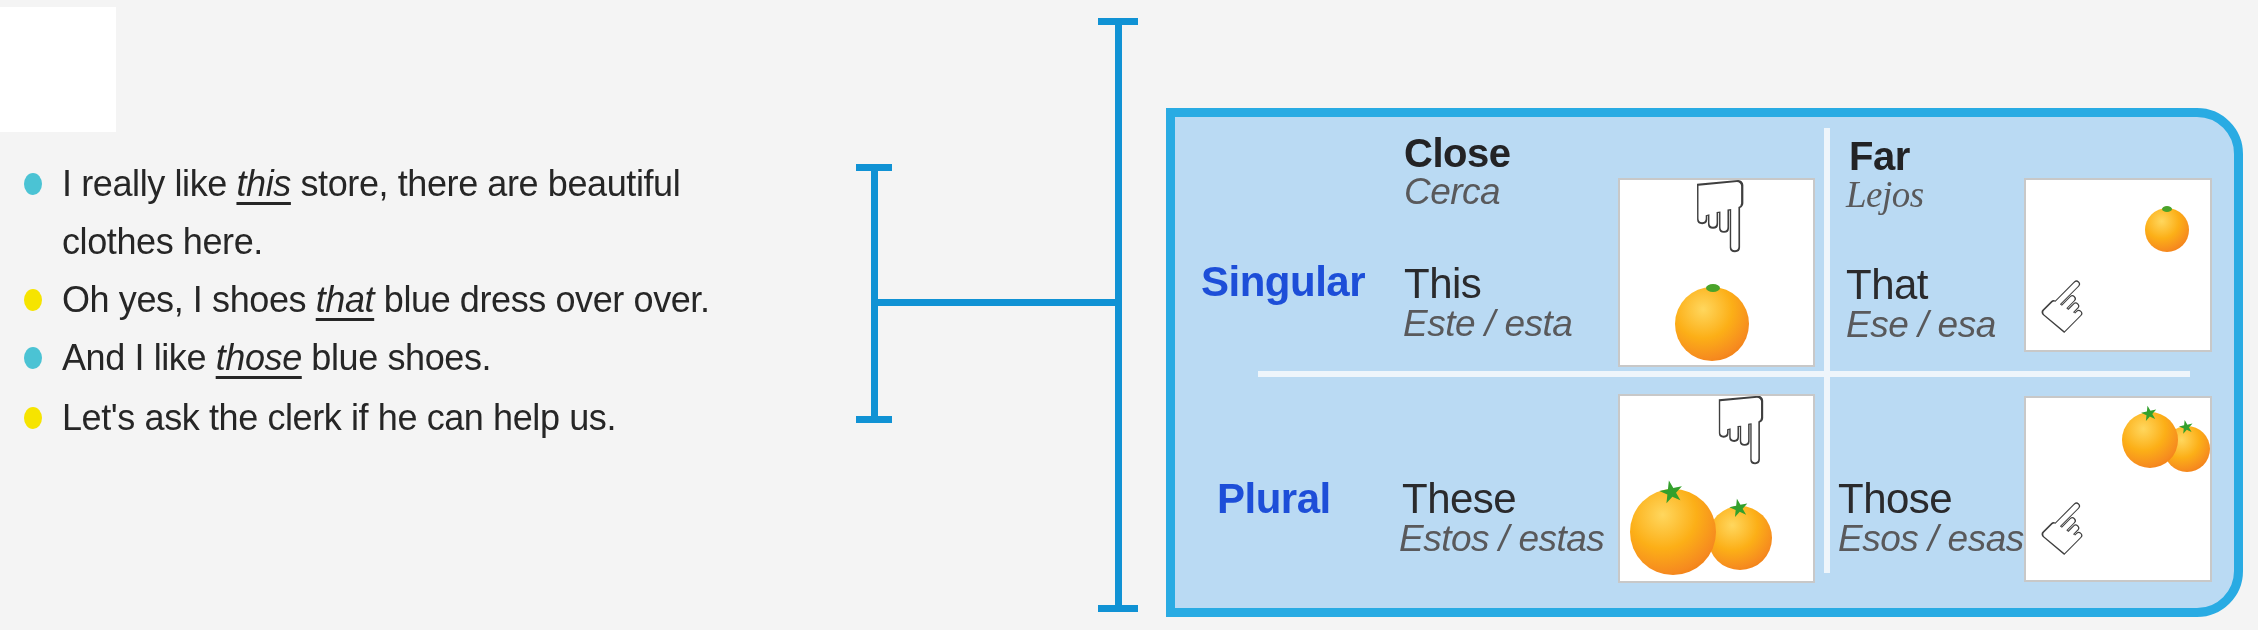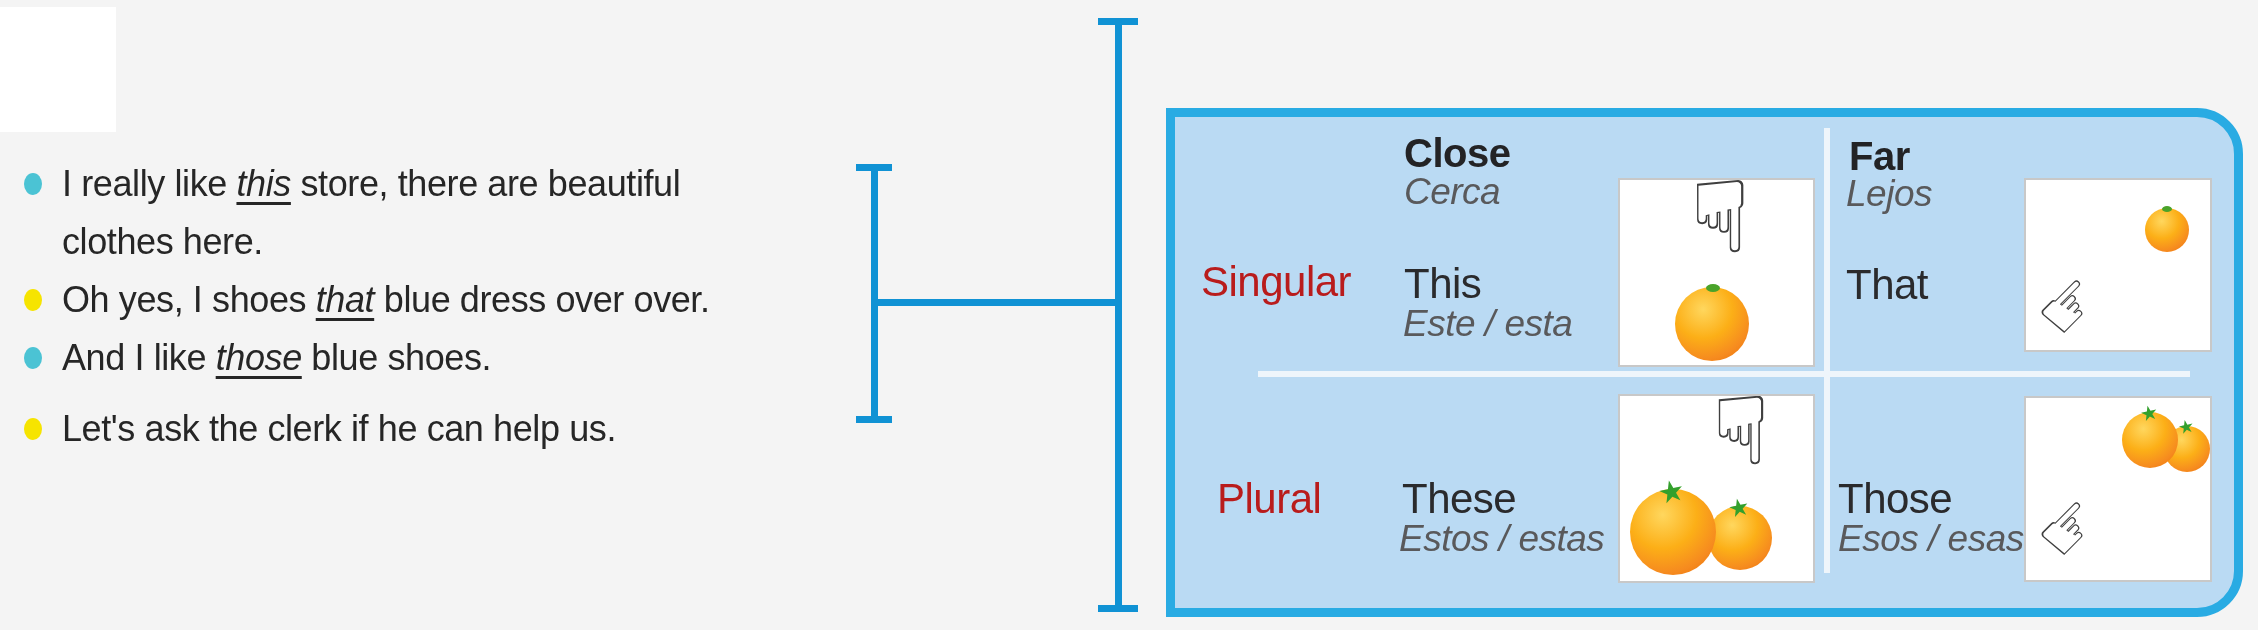--- a/index.html
+++ b/index.html
@@ -41,21 +41,21 @@
   
   .tbl{
     position:absolute;left:1166px;top:108px;width:1077px;height:509px;
     box-sizing:border-box;background:#badaf3;
     border:9px solid #29abe3;border-radius:0 46px 46px 0;
   }
   .tbl .vdiv{position:absolute;left:649px;top:11px;width:6px;height:445px;background:#eef5fb;}
   .tbl .hdiv{position:absolute;left:83px;top:254px;width:932px;height:6px;background:#eef5fb;}
   .cellword{position:absolute;letter-spacing:-0.5px;}
   .en-hdr{font-size:40px;font-weight:bold;color:#232325;}
-  .row-hdr{font-size:42px;font-weight:normal;color:#b91c1c;}
+  .row-hdr{font-size:42px;font-weight:bold;color:#1d4ed8;}
   .en{font-size:42px;color:#2a2a2c;}
   .es{font-size:37px;font-style:italic;color:#59595b;}
 
   
   .pic{position:absolute;background:#ffffff;border:2px solid #c8c8c8;box-sizing:border-box;overflow:hidden;}
   .hand{position:absolute;font-family:"DejaVu Sans",sans-serif;color:#3f3f3f;line-height:1;}
   .hand.up{transform:rotate(-45deg);}
   .orange{
     position:absolute;border-radius:50%;
     background:radial-gradient(circle at 38% 30%,#ffd75e 0%,#fcaf17 42%,#f68b1f 72%,#e96b00 100%);
@@ -77,21 +77,21 @@
 clothes here.</span></span>
     </div>
     <div class="bullet-item" style="top:271px;">
       <span class="dot" style="background: rgb(246, 228, 0);"></span>
       <span class="btext"><span>Oh yes, I shoes </span><span class="em">that</span><span> blue dress over over.</span></span>
     </div>
     <div class="bullet-item" style="top:329px;">
       <span class="dot" style="background: rgb(75, 195, 212);"></span>
       <span class="btext"><span>And I like </span><span class="em">those</span><span> blue shoes.</span></span>
     </div>
-    <div class="bullet-item" style="top:400px;">
+    <div class="bullet-item" style="top:389px;">
       <span class="dot" style="background: rgb(246, 228, 0);"></span>
       <span class="btext"><span>Let's ask the clerk if he can help us.</span><span class="em"></span><span></span></span>
     </div>
   </div>
 
   <div class="bline" style="left:871px;top:166px;width:7px;height:257px;"></div>
   <div class="bline" style="left:856px;top:164px;width:36px;height:7px;"></div>
   <div class="bline" style="left:856px;top:416px;width:36px;height:7px;"></div>
   <div class="bline" style="left:871px;top:299px;width:250px;height:7px;"></div>
   <div class="bline" style="left:1115px;top:20px;width:7px;height:592px;"></div>
@@ -99,35 +99,36 @@
   <div class="bline" style="left:1098px;top:605px;width:40px;height:7px;"></div>
 
 
   <div class="tbl">
     <div class="vdiv"></div>
     <div class="hdiv"></div>
 
     <span class="cellword en-hdr" style="left:229px;top:14px;">Close</span>
     <span class="cellword es" style="left:229px;top:54px;">Cerca</span>
     <span class="cellword en-hdr" style="left:674px;top:17px;">Far</span>
-    <span class="cellword es" style="left:671px;top:56px;">Lejos</span>
+    <span class="cellword es" style="left:671px;top:56px;font-family:Liberation Serif, serif;">Lejos</span>
 
     <span class="cellword row-hdr" style="left:26px;top:141px;">Singular</span>
     <span class="cellword row-hdr" style="left:42px;top:358px;">Plural</span>
 
     <span class="cellword en" style="left:229px;top:143px;">This</span>
     <span class="cellword es" style="left:228px;top:186px;">Este / esta</span>
     <div class="pic" style="left:443px;top:61px;width:197px;height:189px;">
       <span class="hand" style="left:70px;top:-12px;font-size:100px;">☟</span>
       <div class="orange" style="left:55px;top:107px;width:74px;height:74px;">
         <span class="stem" style="left:31px;top:-3px;"></span>
       </div>
     </div>
 
     <span class="cellword en" style="left:671px;top:144px;">That</span>
+    <span class="cellword es" style="left:671px;top:187px;">Ese / esa</span>
     <div class="pic" style="left:849px;top:61px;width:188px;height:174px;">
       <div class="orange" style="left:119px;top:28px;width:44px;height:44px;">
         <span class="stem" style="left:17px;top:-2px;width:10px;height:6px;"></span>
       </div>
       <span class="hand up" style="left:12px;top:92px;font-size:68px;">☞</span>
     </div>
 
     <span class="cellword en" style="left:227px;top:358px;">These</span>
     <span class="cellword es" style="left:224px;top:401px;">Estos / estas</span>
     <div class="pic" style="left:443px;top:277px;width:197px;height:189px;">

